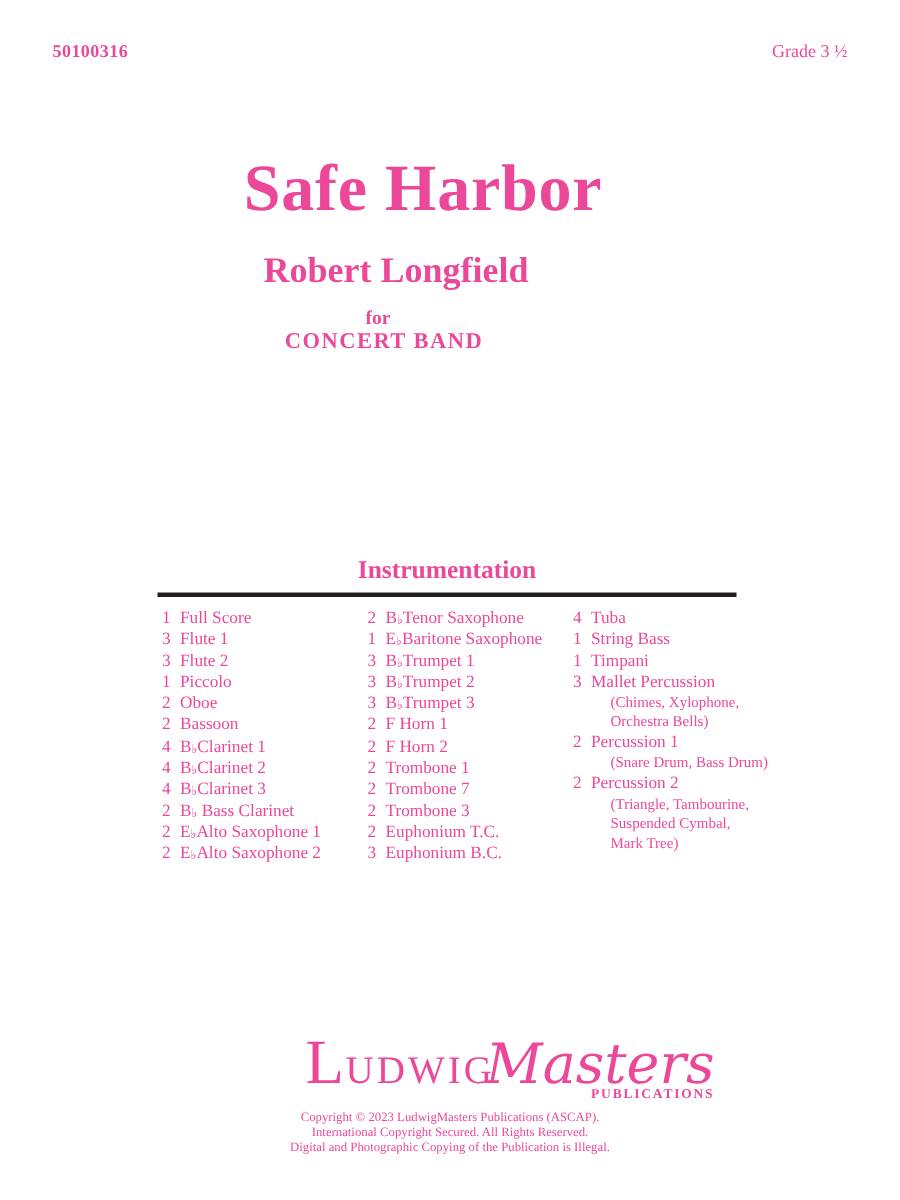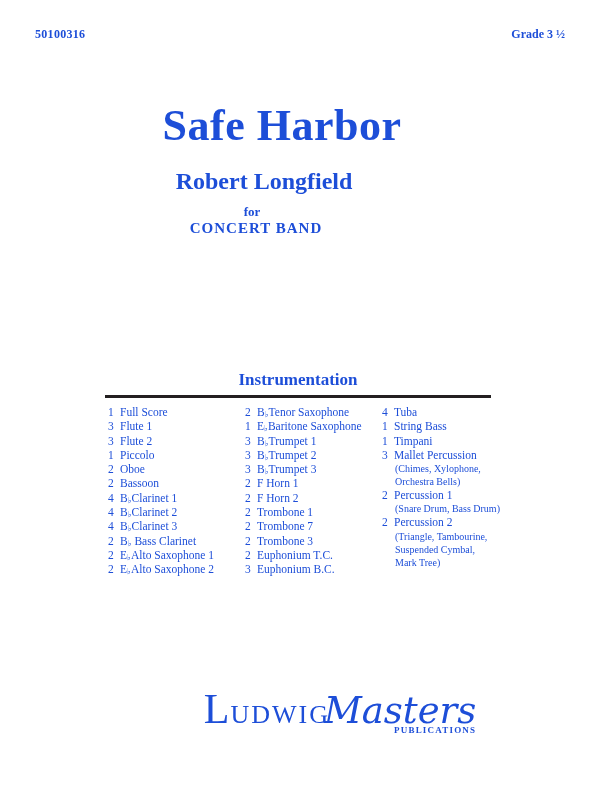--- a/index.html
+++ b/index.html
@@ -1,36 +1,36 @@
 <!DOCTYPE html>
 <html><head>
 <meta charset="utf-8">
 <style>
   html, body { margin: 0; padding: 0; background: #ffffff; }
   .page {
     position: relative;
     width: 600px;
     height: 800px;
     background: #ffffff;
-    color: #1d4ed8;
+    color: #ec4899;
     font-family: "Liberation Serif", "DejaVu Serif", serif;
     overflow: hidden;
   }
 
   
   .meta-row {
     position: absolute;
     top: 27px; left: 35px; right: 35px;
     display: flex;
     justify-content: space-between;
     font-size: 12px;
     line-height: 14px;
   }
   .catalog { font-weight: bold; letter-spacing: 0.3px; }
-  .grade { font-weight: bold; }
+  .grade { font-weight: normal; }
 
   
   .title {
     position: absolute;
     top: 100px; left: 0; width: 564px;
     text-align: center;
     font-size: 44px;
     font-weight: bold;
     letter-spacing: 0.5px;
   }
@@ -87,21 +87,21 @@
     white-space: nowrap;
   }
   .qty { flex: none; width: 12px; }
   .iname { white-space: nowrap; }
   .flat {
     font-size: 0.72em;
     vertical-align: -0.12em;
     line-height: 1;
   }
   .sub {
-    margin-left: 13px;
+    margin-left: 25px;
     font-size: 10px;
     line-height: 13px;
     white-space: nowrap;
   }
 
   
   .logo {
     position: absolute;
     top: 688px; left: 0; width: 600px;
     text-align: center;
@@ -389,14 +389,19 @@
     </div>
   </div>
 
   <div class="logo">
     <span class="logo-inner">
       <span class="logo-ludwig-initial">L</span><span class="logo-ludwig-rest">UDWIG</span><span class="logo-masters">Masters</span>
       <span class="logo-publications">PUBLICATIONS</span>
     </span>
   </div>
 
+  <div class="copyright">
+    <div>Copyright © 2023 LudwigMasters Publications (ASCAP).</div>
+    <div>International Copyright Secured. All Rights Reserved.</div>
+    <div>Digital and Photographic Copying of the Publication is Illegal.</div>
+  </div>
 
 </div>
 
 </body></html>

